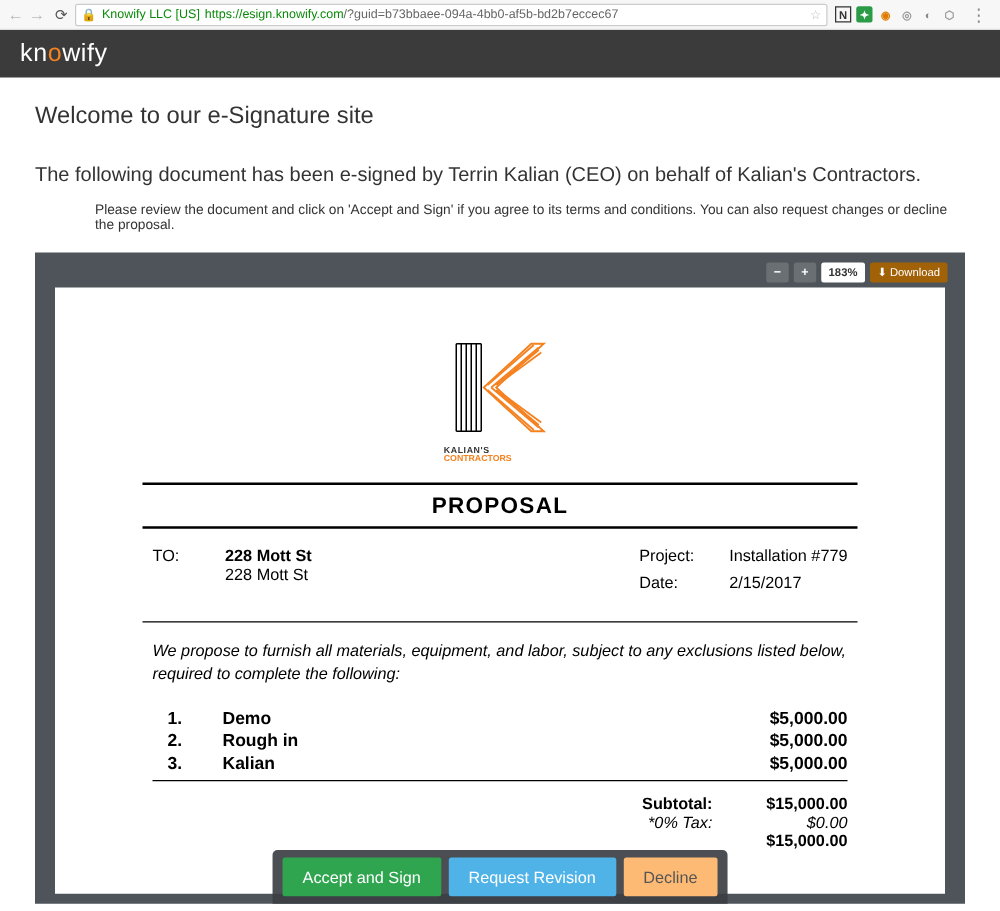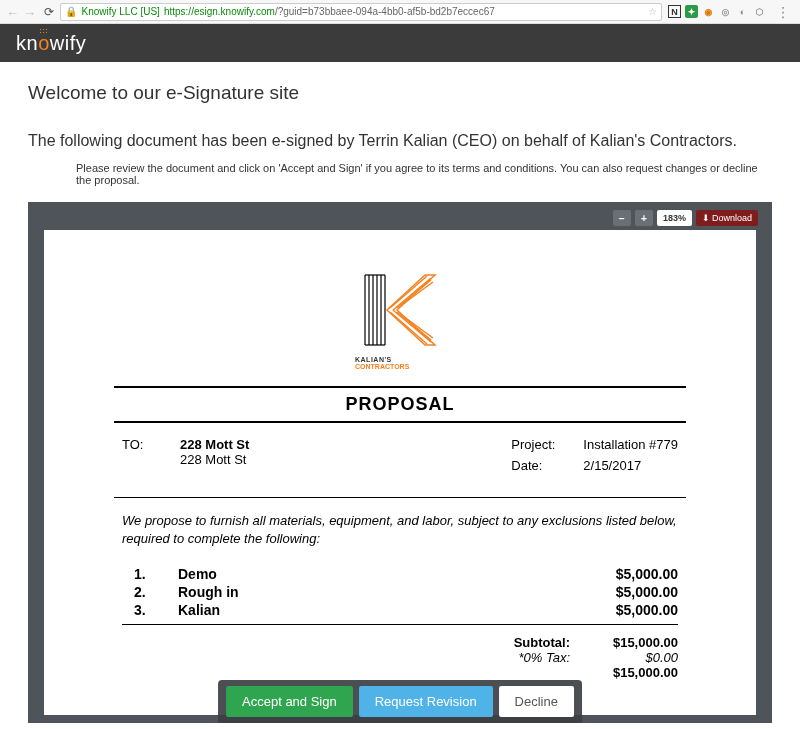--- a/index.html
+++ b/index.html
@@ -37,21 +37,21 @@
 .page h1 { font-size: 19px; font-weight: 400; color: #333; margin-bottom: 28px; }
 .intro1 { font-size: 16px; color: #333; margin-bottom: 12px; }
 .intro2 { font-size: 11px; color: #333; margin-bottom: 16px; margin-left: 48px; }
 
 
 .viewer-wrap { background: #4e5459; padding: 8px; position: relative; margin: 0; }
 .viewer-toolbar { position: absolute; top: 8px; right: 14px; display: flex; gap: 4px; align-items: center; z-index: 5; }
 .tb-btn { height: 16px; min-width: 18px; border-radius: 2px; display: flex; align-items: center; justify-content: center; font-size: 10px; font-weight: bold; cursor: pointer; }
 .tb-dark { background: #6a6f73; color: #fff; }
 .zoom-pill { background: #fff; color: #333; padding: 0 6px; font-size: 9px; }
-.download { background: #7f1d1d; color: #fff; padding: 0 6px; font-size: 9px; font-weight: normal; }
+.download { background: #a16207; color: #fff; padding: 0 6px; font-size: 9px; font-weight: normal; }
 
 .doc-frame { background: #4e5459; height: 505px; overflow: hidden; position: relative; }
 .doc-page { background: #fff; margin: 20px 8px 0 8px; height: 600px; padding: 40px 70px; position: relative; }
 
 .doc-logo { display: flex; justify-content: center; margin-bottom: 16px; }
 .klogo { width: 90px; height: 100px; position: relative; }
 .klogo svg { width: 90px; height: 80px; }
 .klogo-text { font-size: 7px; text-align: left; margin-top: 2px; }
 .klogo-text .kn { color: #333; font-weight: bold; letter-spacing: 0.5px; }
 .klogo-text .ct { color: #f58220; font-weight: bold; }
@@ -78,21 +78,21 @@
 .tot-row { display: flex; font-size: 13px; }
 .tot-label { flex: 1; text-align: right; font-weight: bold; padding-right: 18px; }
 .tot-val { width: 90px; text-align: right; font-weight: bold; }
 .tot-row.tax .tot-label, .tot-row.tax .tot-val { font-style: italic; font-weight: normal; }
 
 
 .action-bar { position: absolute; bottom: 0; left: 50%; transform: translate(-50%, 0); background: rgba(60,64,68,0.92); border-radius: 4px 4px 0 0; padding: 6px 8px; display: flex; gap: 6px; z-index: 10; }
 .action-btn { padding: 8px 16px; border: none; border-radius: 2px; font-size: 13px; cursor: pointer; color: #fff; }
 .accept { background: #2fa54f; }
 .revise { background: #4fb3e8; }
-.decline { background: #ffffff; color: #555; }
+.decline { background: #fdba74; color: #555; }
 </style>
 </head>
 <body>
 
 <div class="chrome">
   <div class="nav-arrows">
     <span>←</span>
     <span>→</span>
   </div>
   <span class="reload">⟳</span>

